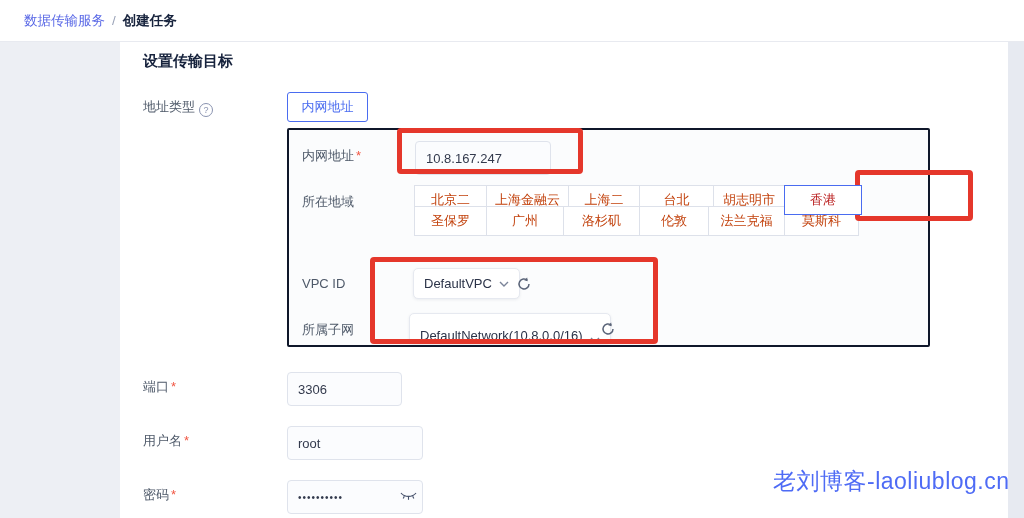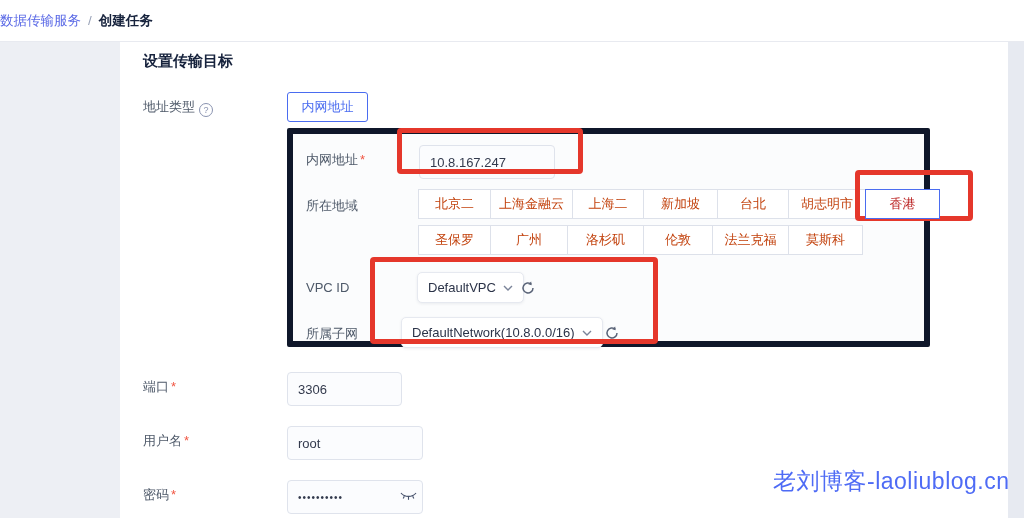--- a/index.html
+++ b/index.html
@@ -2,21 +2,21 @@
 <html><head>
 <meta charset="utf-8">
 <style>
   * { margin:0; padding:0; box-sizing:border-box; }
   html,body { width:1024px; height:518px; }
   body { font-family:"Liberation Sans","DejaVu Sans",sans-serif; background:#fff; overflow:hidden; }
   .screen { position:relative; width:1024px; height:518px; background:#fff; overflow:hidden; }
 
   
   .topbar { position:absolute; left:0; top:0; width:1024px; height:42px; background:#fff;
-            border-bottom:1px solid #e8eaf0; display:flex; align-items:center; }
+            border-bottom:1px solid #e8eaf0; display:flex; align-items:center; padding-left:24px; }
   .breadcrumb { display:flex; align-items:center; gap:7px; font-size:13.5px; }
   .crumb-link { color:#5968e6; cursor:pointer; }
   .crumb-sep { color:#9aa3b8; }
   .crumb-current { color:#17233d; font-weight:700; }
 
   
   .workspace { position:absolute; left:0; top:42px; width:1024px; height:476px; background:#edeff4; }
   .card { position:absolute; left:120px; top:0; width:888px; height:476px; background:#fff; }
   .right-strip { position:absolute; right:0; top:0; width:16px; height:476px; background:#e7eaf1; }
 
@@ -28,30 +28,30 @@
   .help-icon { display:inline-block; width:14px; height:14px; margin-left:4px; border:1px solid #8a93b0;
                border-radius:50%; color:#8a93b0; font-size:9px; line-height:12px; text-align:center;
                vertical-align:-2px; cursor:pointer; }
 
   .addr-type-btn { position:absolute; left:167px; top:50px; width:81px; height:30px; background:#fff;
                    border:1px solid #4a6cf0; border-radius:3px; color:#4a6cf0; font-size:13px;
                    display:flex; align-items:center; justify-content:center; cursor:pointer; }
 
   
   .panel { position:absolute; left:167px; top:86px; width:643px; height:219px; background:#fbfcfd;
-           border:6px solid #0f172a; border-radius:2px; }
+           border:2px solid #0f172a; border-radius:2px; }
 
   .text-input { position:absolute; background:#fbfcfe; border:1px solid #dfe3ec; border-radius:4px;
                 font-family:"Liberation Sans","DejaVu Sans",sans-serif; font-size:13px; color:#333a4d;
                 padding:16px 10px; outline:none; }
 
   
   .region-row { position:absolute; left:125px; display:flex; }
   .region-row1 { top:55px; }
-  .region-row2 { top:91px;justify-content:flex-end; }
+  .region-row2 { top:76px;justify-content:flex-end; }
   .region-btn { height:30px; line-height:28px; text-align:center; background:#fff; border:1px solid #dde1ea;
                 color:#c2410c; font-size:13px; margin-left:-1px; cursor:pointer; position:relative; }
   .region-row .region-btn:first-child { margin-left:0; }
   .region-btn.selected { border-color:#4a6cf0; color:#b91c1c; z-index:1; }
   .region-row1 .region-btn:nth-child(1){width:73px}.region-row1 .region-btn:nth-child(2){width:83px}
   .region-row1 .region-btn:nth-child(3){width:72px}.region-row1 .region-btn:nth-child(4){width:75px}
   .region-row1 .region-btn:nth-child(5){width:72px}.region-row1 .region-btn:nth-child(6){width:78px}
   .region-row1 .region-btn:nth-child(7){width:75px}
   .region-row2 .region-btn:nth-child(1){width:73px}.region-row2 .region-btn:nth-child(2){width:78px}
   .region-row2 .region-btn:nth-child(3){width:77px}.region-row2 .region-btn:nth-child(4){width:70px}
@@ -106,21 +106,20 @@
         <div class="field-label" style="left:13px; top:17px;">
           <span>内网地址</span><span class="req">*</span>
         </div>
         <input class="text-input" style="left: 126px; top: 11px; width: 136px; height: 30px;" value="10.8.167.247">
 
         <div class="field-label" style="left:13px; top:63px;text-align:right;">所在地域</div>
         <div class="region-row region-row1">
             <div class="region-btn">北京二</div>
             <div class="region-btn">上海金融云</div>
             <div class="region-btn">上海二</div>
-            <div class="region-btn">新加坡</div>
             <div class="region-btn">台北</div>
             <div class="region-btn">胡志明市</div>
             <div class="region-btn selected">香港</div>
           </div>
         <div class="region-row region-row2">
             <div class="region-btn">圣保罗</div>
             <div class="region-btn">广州</div>
             <div class="region-btn">洛杉矶</div>
             <div class="region-btn">伦敦</div>
             <div class="region-btn">法兰克福</div>
@@ -137,21 +136,21 @@
           </span>
         </div>
         <div class="refresh-btn" style="left:227px; top:146px;">
           <svg width="14" height="14" viewBox="0 0 14 14">
               <path d="M12 7 A 5 5 0 1 1 10.4 3.3" fill="none" stroke="currentColor" stroke-width="1.5"></path>
               <path d="M10.2 0.6 L10.6 4.2 L7.2 3.2 Z" fill="currentColor"></path>
             </svg>
         </div>
 
         <div class="field-label" style="left:13px; top:191px;text-align:center;">所属子网</div>
-        <div class="dropdown" style="left:108px; top:183px;">
+        <div class="dropdown" style="left:120px; top:183px;align-items:flex-end;">
           <span>DefaultNetwork(10.8.0.0/16)</span>
           <span class="chev">
             <svg width="10" height="6" viewBox="0 0 10 6">
                 <polyline points="1,1 5,5 9,1" fill="none" stroke="currentColor" stroke-width="1.4"></polyline>
               </svg>
           </span>
         </div>
         <div class="refresh-btn" style="left:311px; top:191px;">
           <svg width="14" height="14" viewBox="0 0 14 14">
               <path d="M12 7 A 5 5 0 1 1 10.4 3.3" fill="none" stroke="currentColor" stroke-width="1.5"></path>

